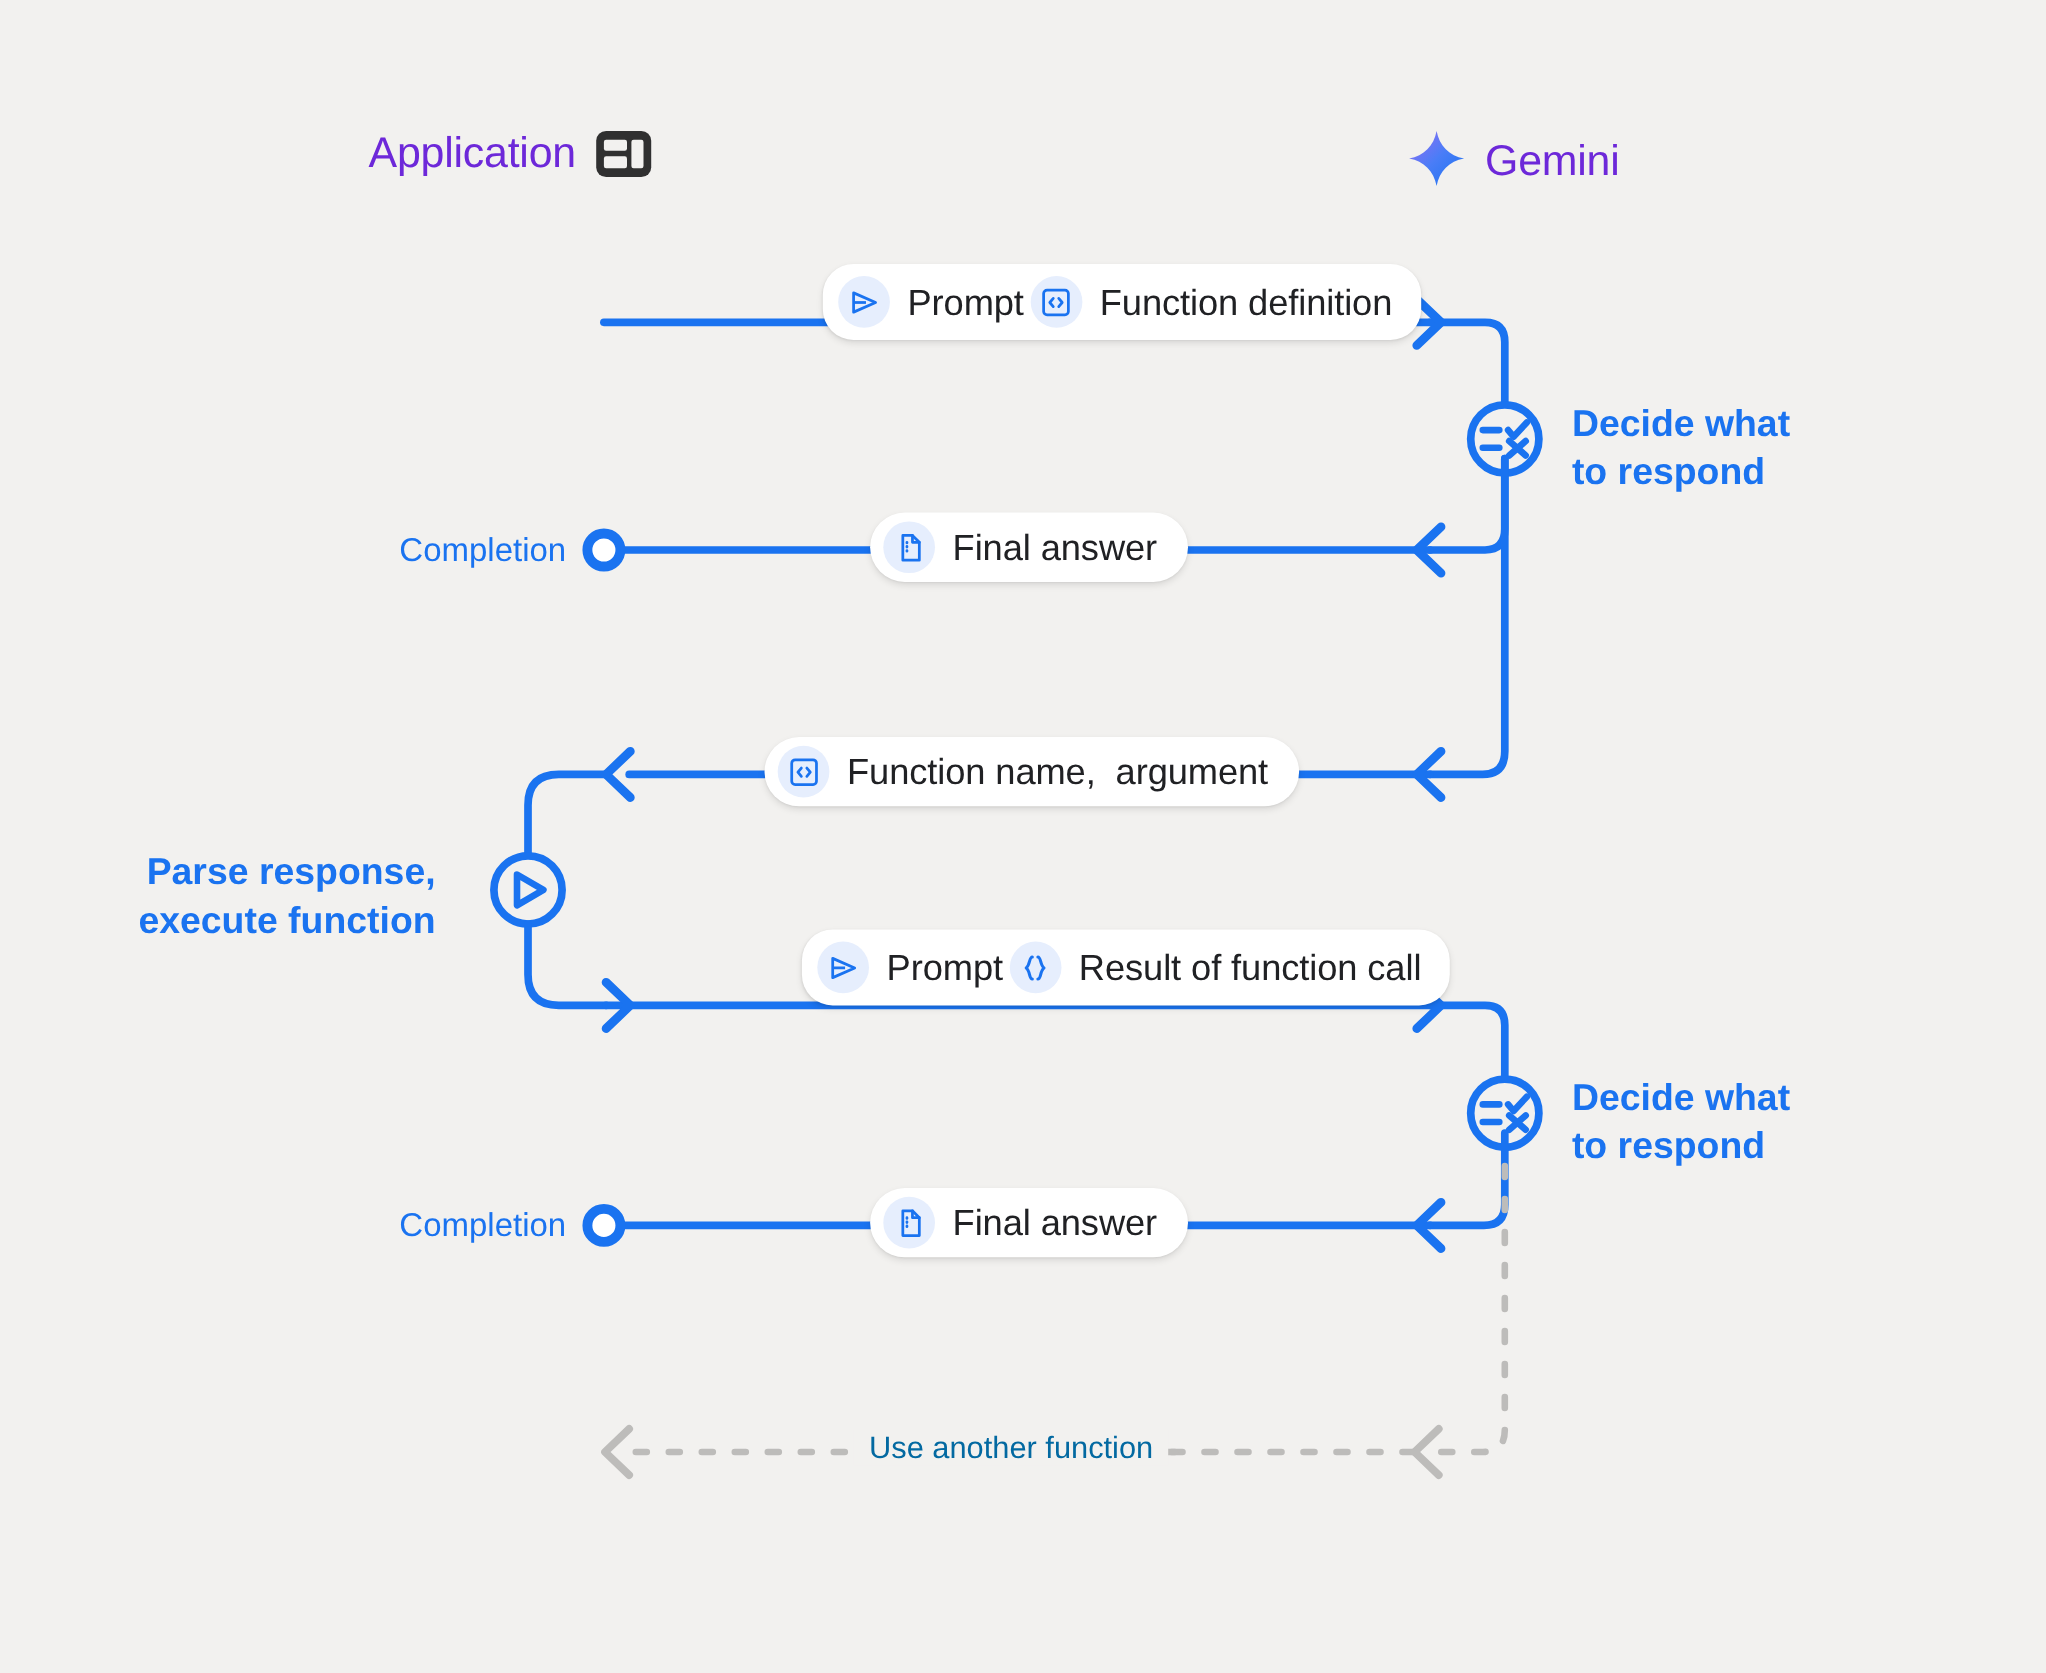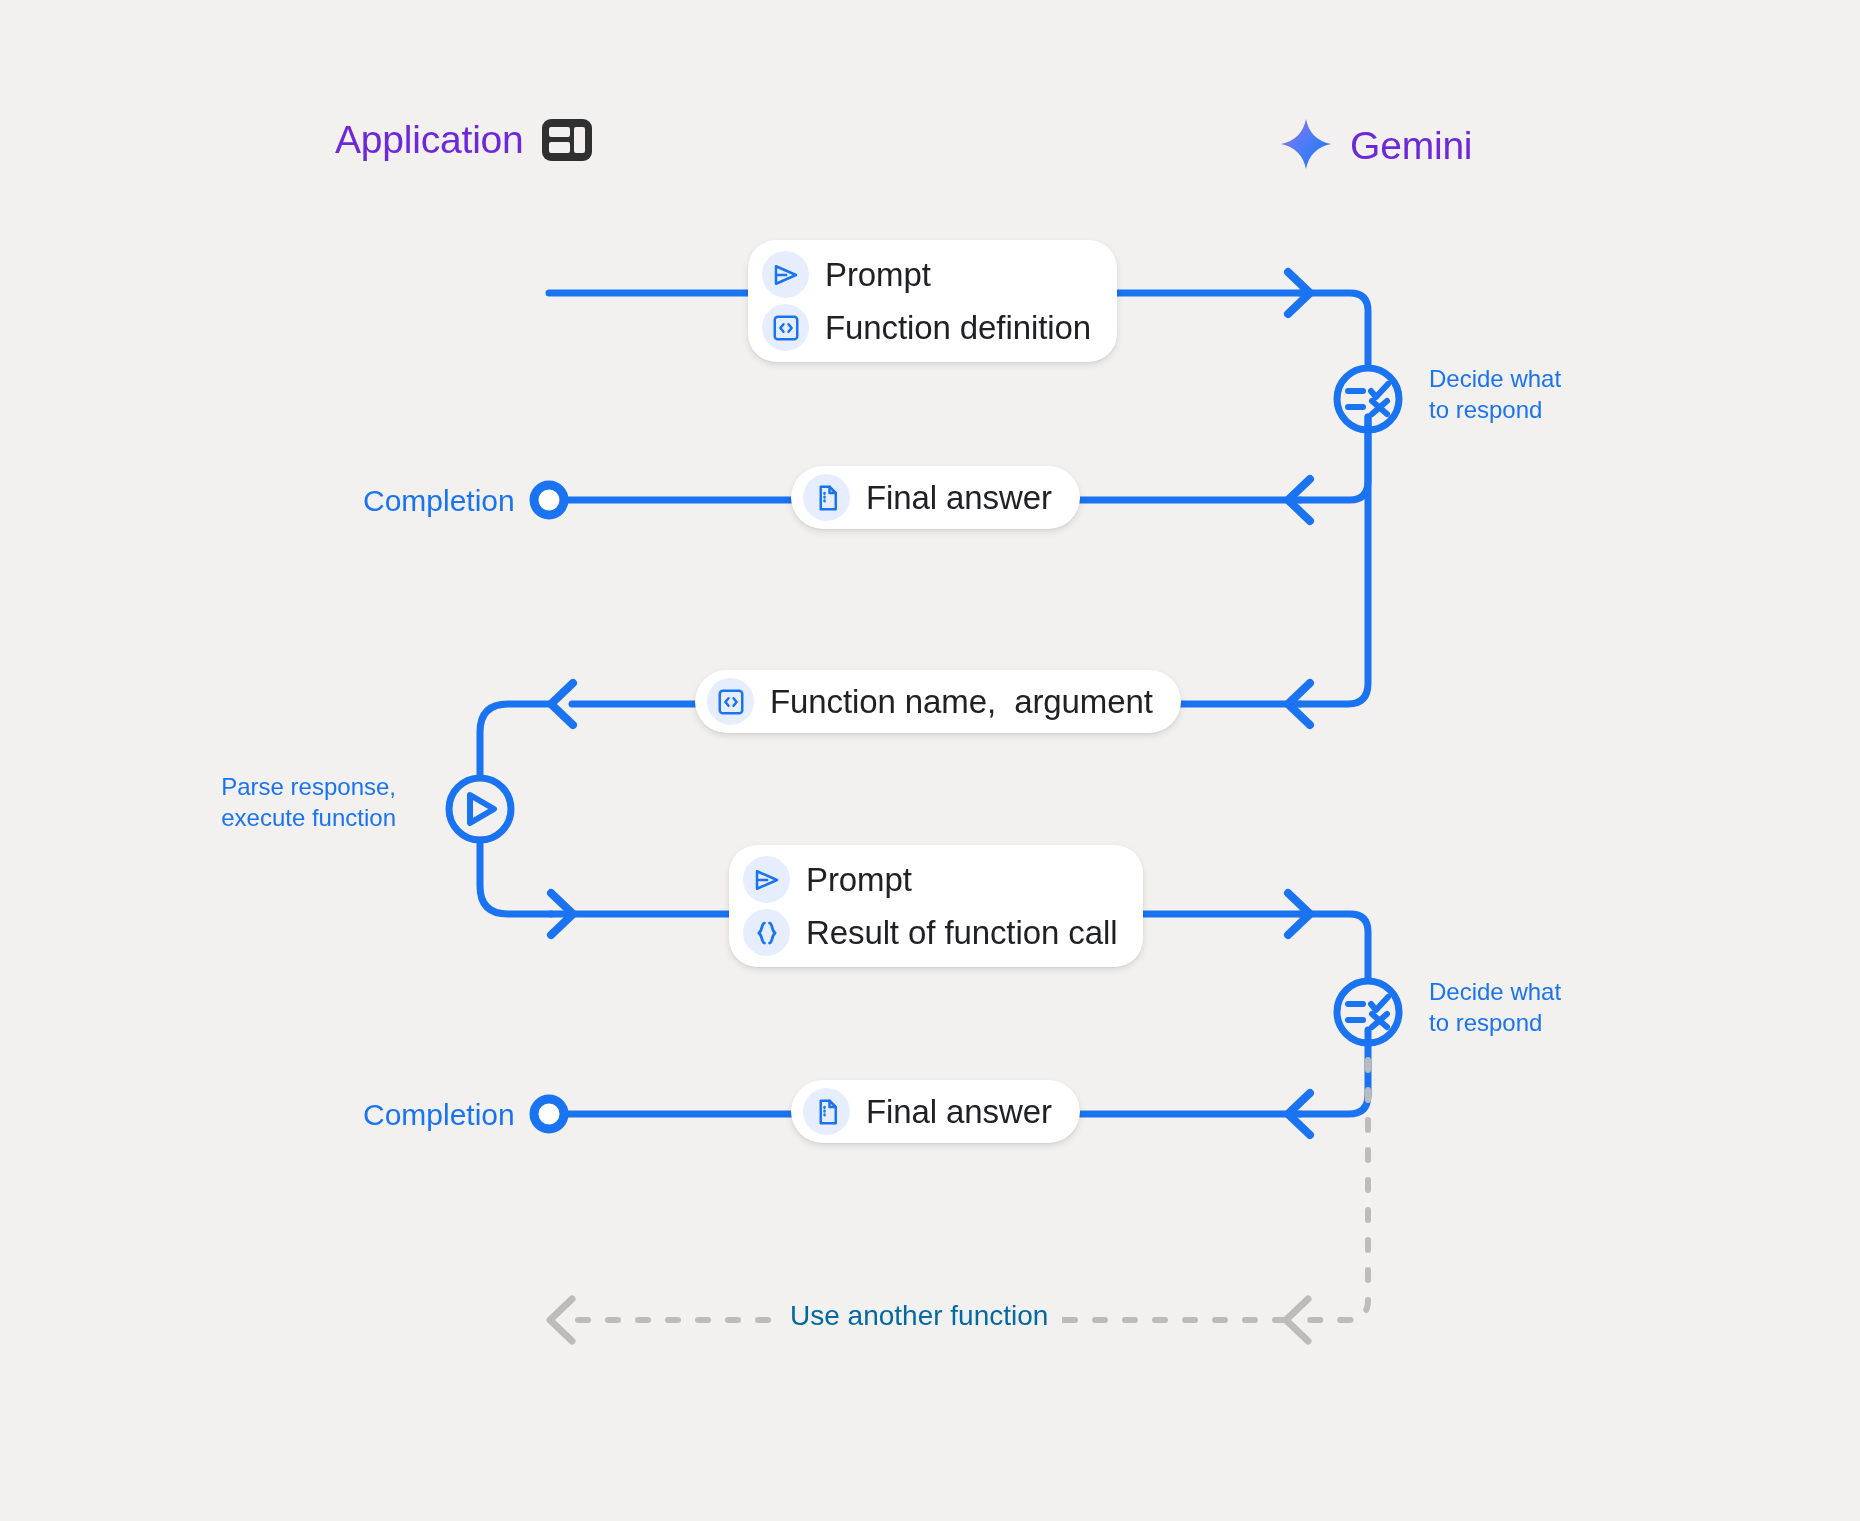--- a/index.html
+++ b/index.html
@@ -27,36 +27,36 @@
   }
   .app-glyph i{position:absolute;background:#F2F1EF;display:block;}
   .app-glyph i.b1{left:7px;top:8px;width:21px;height:10px;border-radius:2px;}
   .app-glyph i.b2{left:7px;top:23px;width:21px;height:11px;border-radius:2px;}
   .app-glyph i.b3{left:32px;top:8px;width:11px;height:26px;border-radius:2px;}
 
   .spark{width:52px;height:52px;flex:none;}
 
   
   .side{
-    position:absolute;color:#1A73F0;font-size:24px;line-height:1.30;
-    font-weight:400;white-space:pre-line;
+    position:absolute;color:#1A73F0;font-size:34px;line-height:1.30;
+    font-weight:700;white-space:pre-line;
   }
   .side.right{text-align:left;}
   .side.leftal{text-align:right;}
   .sidelabel{
     position:absolute;color:#1A73F0;font-size:30px;white-space:nowrap;
     font-weight:400;
   }
 
   
   .card{
     position:absolute;background:#FFFFFF;border-radius:28px;
     box-shadow:0 3px 7px rgba(0,0,0,.10), 0 1px 2px rgba(0,0,0,.06);
     padding:11px 26px 11px 14px;
-    display:flex;flex-direction:column;gap:6px;
+    display:flex;flex-direction:row;gap:6px;
   }
   .card.single{border-radius:34px;padding:8px 28px 8px 12px;}
   .row{display:flex;align-items:center;gap:16px;}
   .row .lbl{font-size:33px;color:#202124;white-space:pre;letter-spacing:-0.1px;}
   .ico{
     width:47px;height:47px;border-radius:50%;background:#E6EEFD;
     display:flex;align-items:center;justify-content:center;flex:none;
   }
   .ico svg{display:block;}
 

